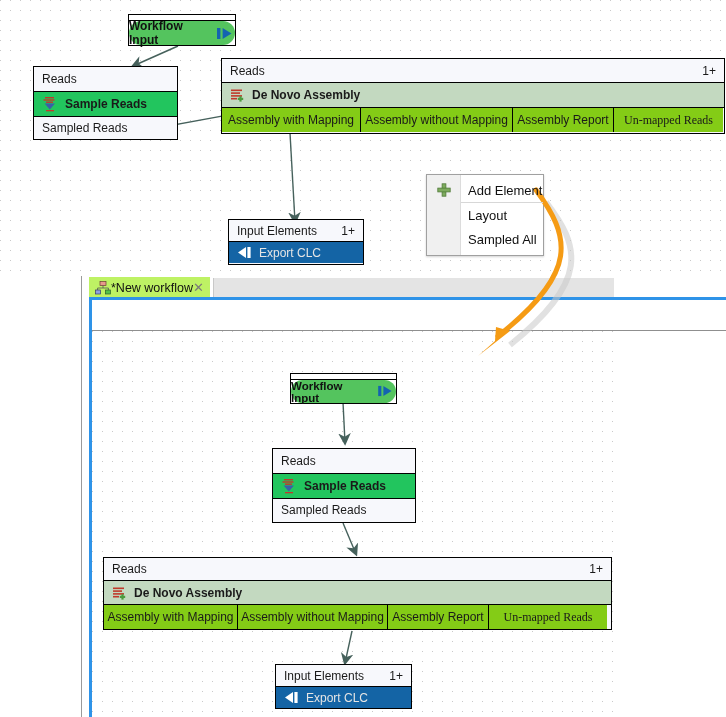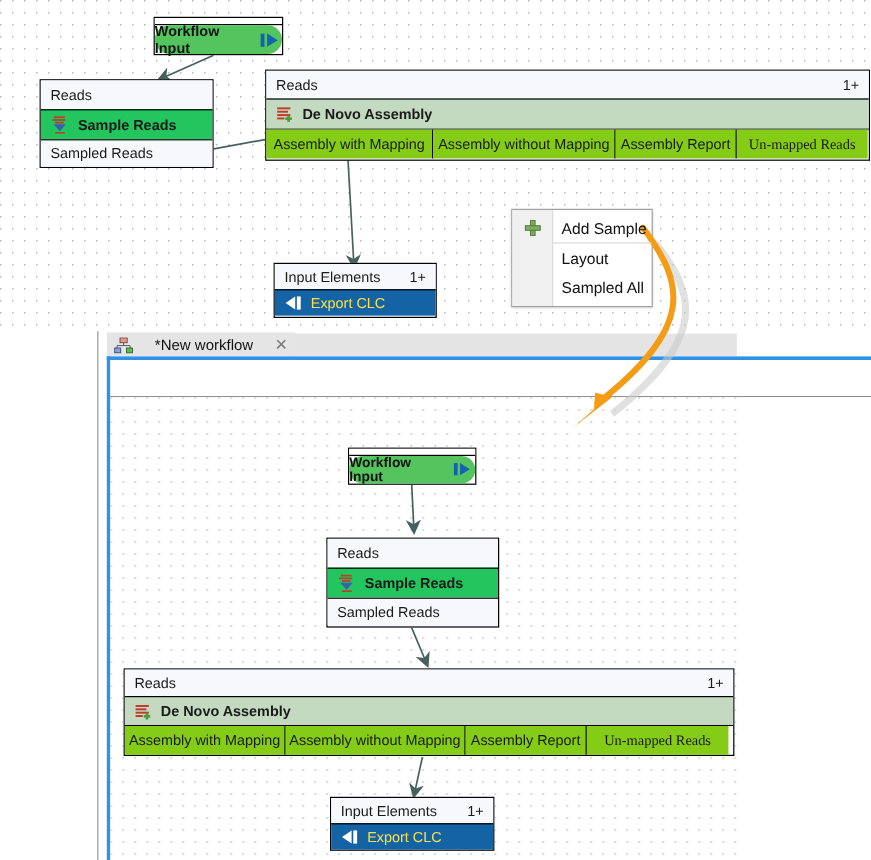--- a/index.html
+++ b/index.html
@@ -53,21 +53,21 @@
   }
   .node .row.body {
     font-weight: bold;
     background: #22c55e;
   }
   .node .row.body.green {
     background: #c3d9c0;
   }
   .node .row.body.selected {
     background: #1464a5;
-    color: #fde047;
+    color: #e5e5e5;
     font-weight: normal;
   }
   .outputs {
     display: flex;
     border-top: 1.4px solid #000;
   }
   .outputs .out {
     box-sizing: border-box;
     display: flex;
     align-items: center;
@@ -176,23 +176,23 @@
     position: absolute;
     left: 89px; top: 277px;
     width: 525px; height: 21px;
   }
   #tab-active {
     position: absolute;
     left: 0; top: 0;
     height: 21px;
     display: flex;
     align-items: center;
-    gap: 18px;
+    gap: 0;
     padding: 0 6px;
-    background: #e5e5e5;
+    background: #bef264;
     box-sizing: border-box;
     font-size: 12.5px;
     color: #111;
   }
   #tab-rest {
     position: absolute;
     left: 124px; top: 1px; right: 0;
     height: 19px;
     background: #e4e4e4;
     border-left: 1px solid #c8c8c8;
@@ -339,21 +339,21 @@
 
 <div id="ctx-menu" style="left:426px; top:174px; width:118px; height:82px;">
   <div class="gutter"></div>
   <div class="mi" style="margin-top:3px;">
     <span class="micon">
       <svg viewBox="0 0 16 16" width="16" height="16">
         <rect x="6.1" y="1.8" width="3.8" height="12.4" fill="#7eab5e" stroke="#4f7a37" stroke-width="0.8"></rect>
         <rect x="1.8" y="6.1" width="12.4" height="3.8" fill="#7eab5e" stroke="#4f7a37" stroke-width="0.8"></rect>
       </svg>
     </span>
-    <span>Add Sample</span>
+    <span>Add Element</span>
   </div>
   <div class="msep"></div>
   <div class="mi">
     <span>Layout</span>
   </div>
   <div class="mi">
     <span>Sampled All</span>
   </div>
 </div>
 

